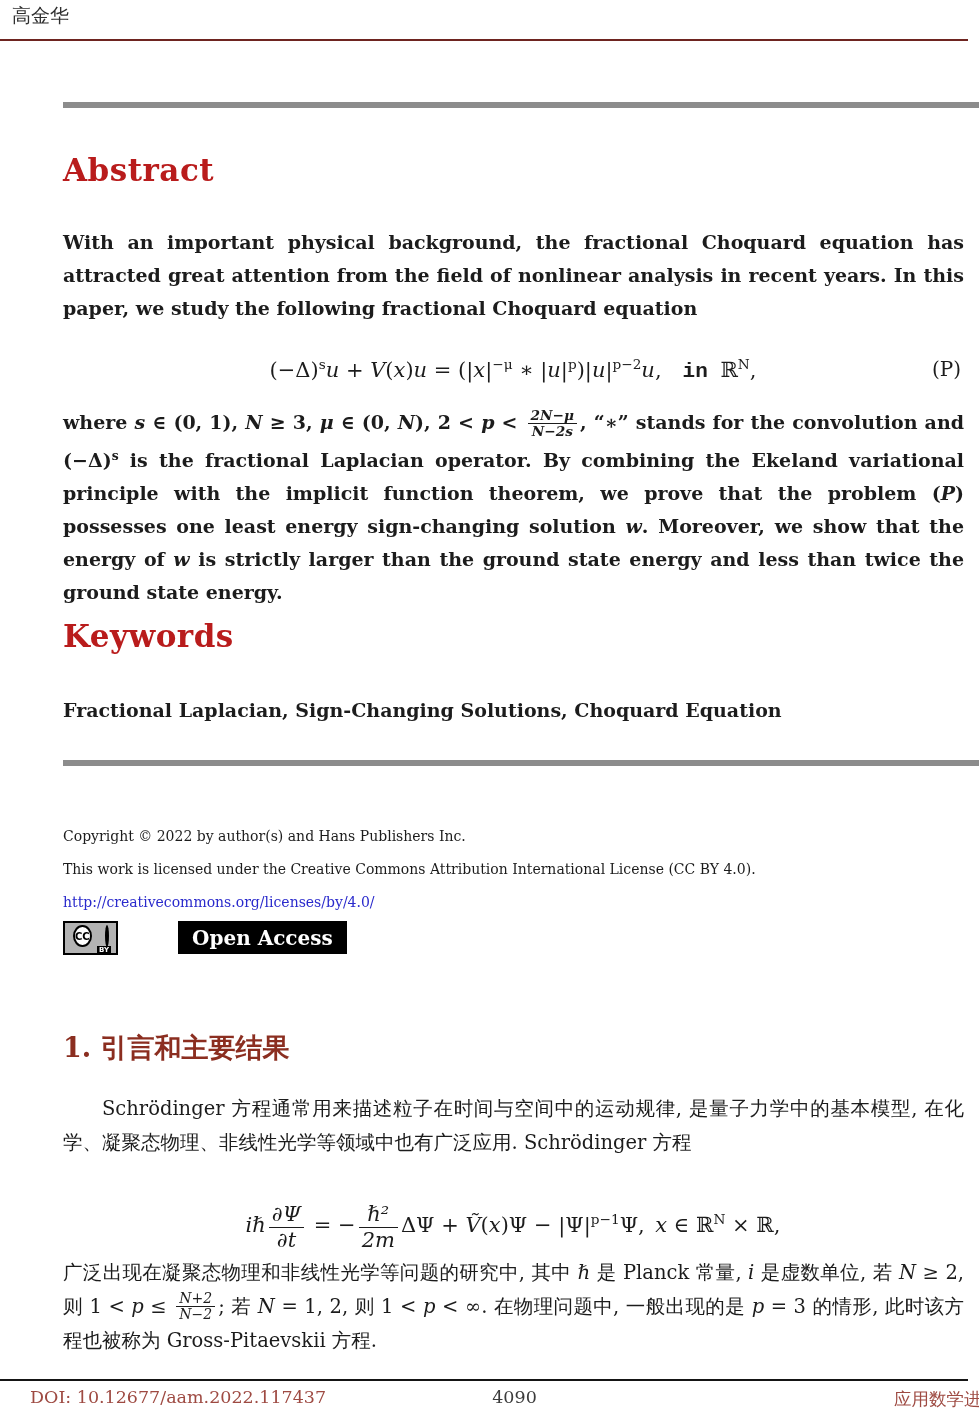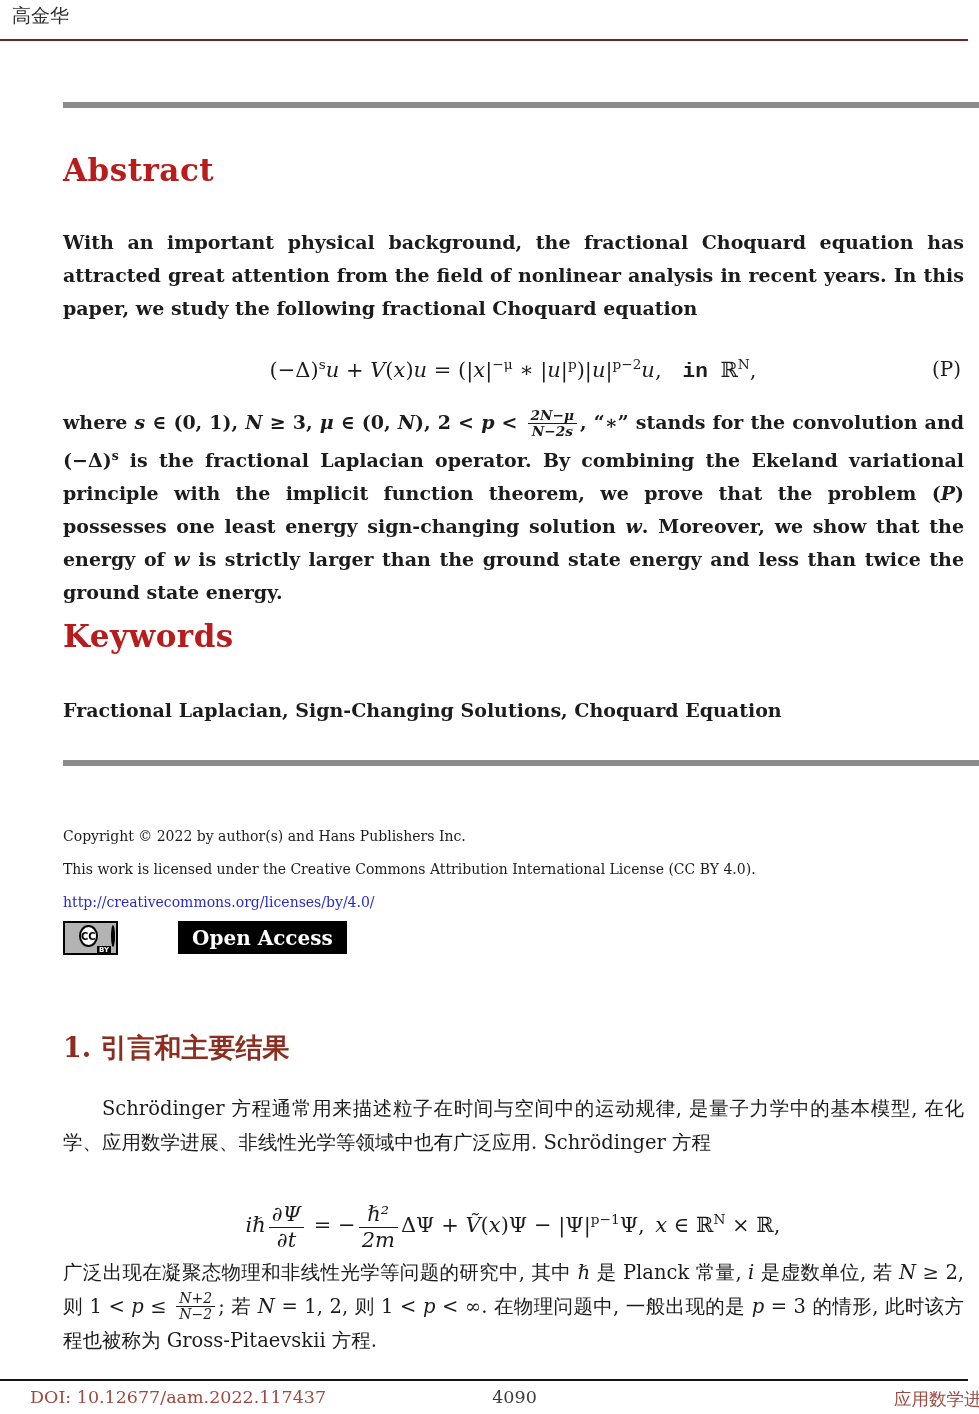--- a/index.html
+++ b/index.html
@@ -36,21 +36,21 @@
   .frac .den { display:block; padding:0 3px; font-style:italic; }
   .para .frac { font-size:0.72em; position:relative; top:-1px; line-height:1.05; }
 
   
   .license-line { font-size:14px; line-height:33px; }
   .license-link { color:#2a2acc; text-decoration:none; cursor:pointer; }
 
   
   .badges { display:flex; align-items:flex-start; gap:43px; }
   .cc-badge { width:55px; height:34px; background:#b3b3b3; border:2px solid #000;
-    position:relative; display:flex; gap:13px; padding:2px 14px; }
+    position:relative; display:flex; gap:13px; padding:2px 8px; }
   .cc-circle { width:22px; height:22px; border:2px solid #000; border-radius:50%;
     display:flex; align-items:center; justify-content:center;
     font-family:"DejaVu Sans","Liberation Sans",sans-serif; font-weight:bold; font-size:10px;
     background:#fff; color:#000; }
   .person { width:22px; height:22px; border:2px solid #000; border-radius:50%;
     position:relative; background:#fff; overflow:hidden; }
   .person:before { content:""; position:absolute; top:2px; left:50%; transform:translateX(-50%);
     width:6px; height:6px; border-radius:50%; background:#000; }
   .person:after { content:""; position:absolute; bottom:1px; left:50%; transform:translateX(-50%);
     width:12px; height:8px; border-radius:6px 6px 0 0; background:#000; }
@@ -98,21 +98,21 @@
 <div class="abs badges" style="left:63px; top:921px;">
   <div class="cc-badge">
     <div class="cc-circle">CC</div>
     <div class="person"></div>
     <div class="by-strip">BY</div>
   </div>
   <div class="oa-badge">Open Access</div>
 </div>
 
 <div class="abs h-section" style="left:63px; top:1030px;">1. 引言和主要结果</div>
-<div class="abs para cjk indent" style="left:63px; top:1092px;">Schrödinger 方程通常用来描述粒子在时间与空间中的运动规律, 是量子力学中的基本模型, 在化学、应用数学进展、非线性光学等领域中也有广泛应用. Schrödinger 方程</div>
+<div class="abs para cjk indent" style="left:63px; top:1092px;">Schrödinger 方程通常用来描述粒子在时间与空间中的运动规律, 是量子力学中的基本模型, 在化学、凝聚态物理、非线性光学等领域中也有广泛应用. Schrödinger 方程</div>
 
 <div class="abs eq-row" style="left:63px; top:1148px; height:62px;">
   <span><span class="mi">i</span><span class="mi">ℏ</span><span class="frac"><span class="num">∂Ψ</span><span class="den">∂t</span></span><span> = −</span><span class="frac"><span class="num">ℏ²</span><span class="den">2m</span></span><span>ΔΨ + </span><span class="mi">Ṽ</span><span>(</span><span class="mi">x</span><span>)Ψ − |Ψ|</span><sup>p−1</sup><span>Ψ, </span><span class="mi">x</span><span> ∈ ℝ</span><sup>N</sup><span> × ℝ,</span></span>
 </div>
 
 <div class="abs para cjk" style="left:63px; top:1256px;"><span>广泛出现在凝聚态物理和非线性光学等问题的研究中, 其中 </span><span class="mi">ℏ</span><span> 是 Planck 常量, </span><span class="mi">i</span><span> 是虚数单位, 若 </span><span class="mi">N</span><span> ≥ 2, 则 1 &lt; </span><span class="mi">p</span><span> ≤ </span><span class="frac"><span class="num">N+2</span><span class="den">N−2</span></span><span>; 若 </span><span class="mi">N</span><span> = 1, 2, 则 1 &lt; </span><span class="mi">p</span><span> &lt; ∞. 在物理问题中, 一般出现的是 </span><span class="mi">p</span><span> = 3 的情形, 此时该方程也被称为 Gross-Pitaevskii 方程.</span></div>
 
 <div class="abs rule-black" style="left:0; top:1379px; width:968px;"></div>
 <div class="abs footer-row" style="left:1px; top:1387px; width:969px;">
   <span class="footer-accent">DOI: 10.12677/aam.2022.117437</span>

